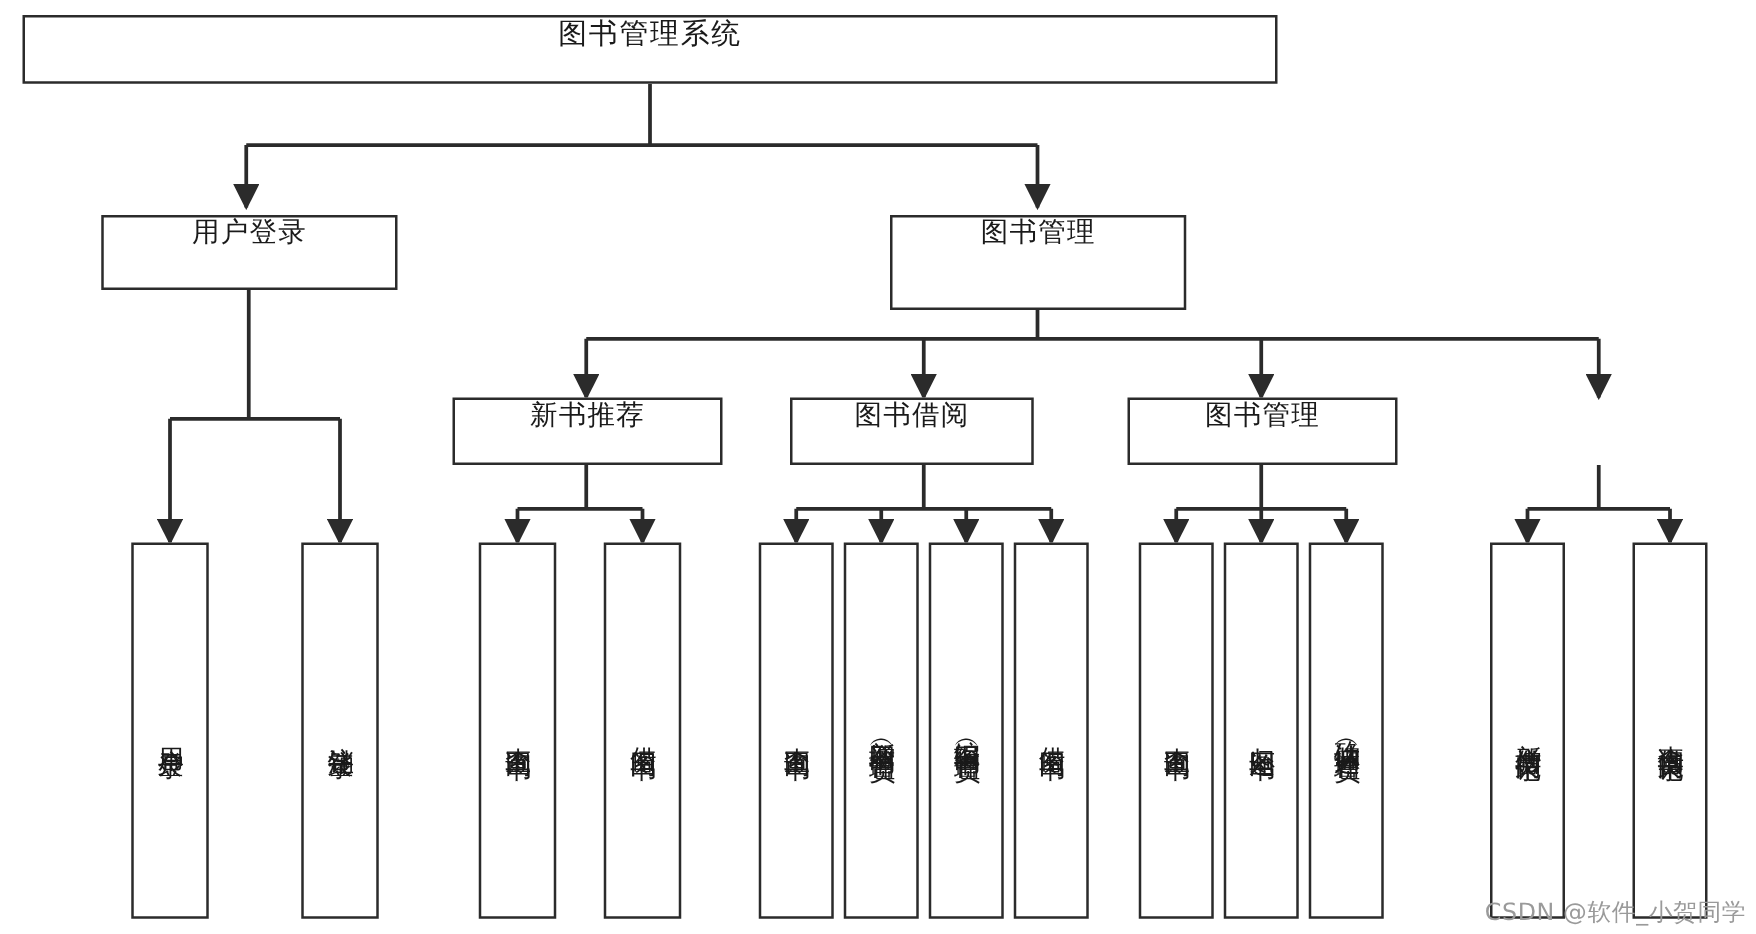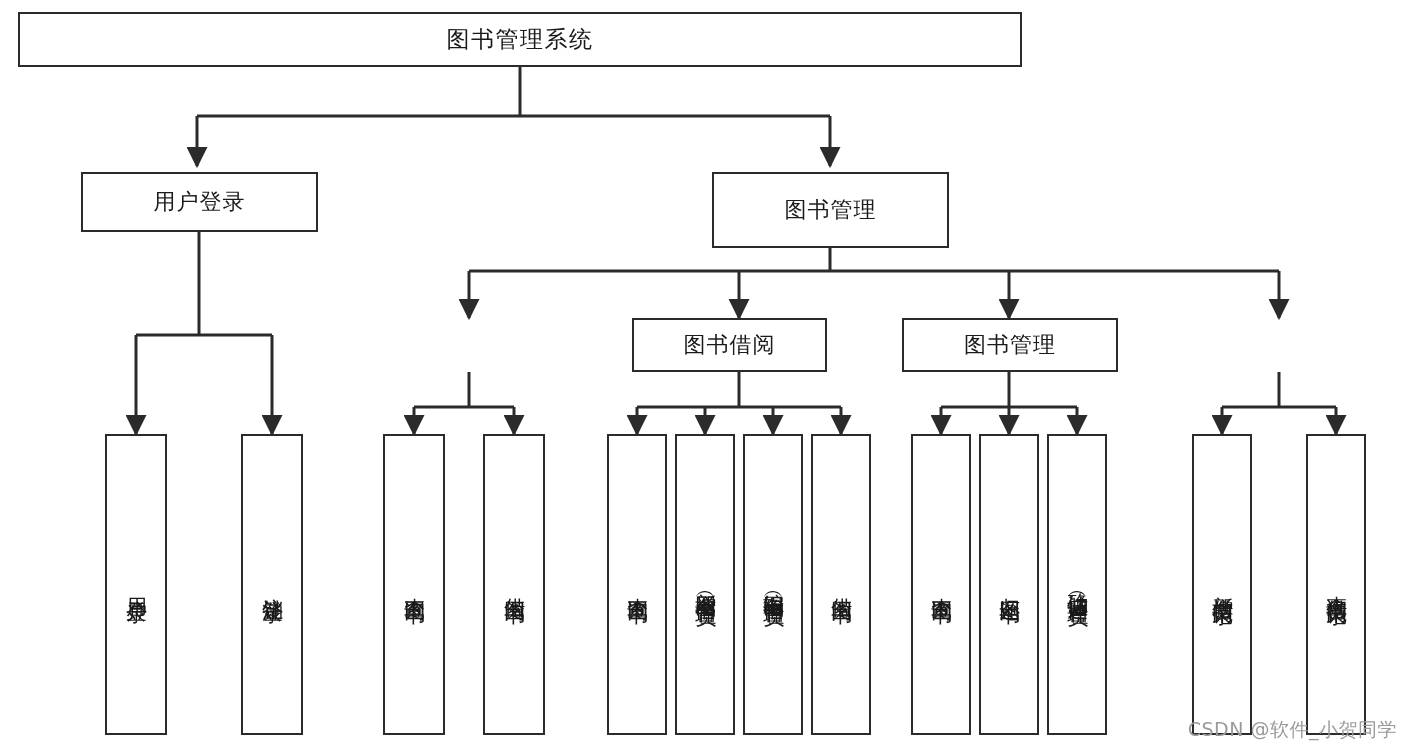--- a/index.html
+++ b/index.html
@@ -25,21 +25,20 @@
     width: 1405px;
     height: 747px;
     pointer-events: none;
   }
   .node {
     position: absolute;
     box-sizing: border-box;
     background: #ffffff;
     border: 2px solid #2b2b2b;
     display: flex;
-    align-items: center;
     justify-content: center;
     color: #1a1a1a;
   }
   .node-h {
     font-size: 22px;
     letter-spacing: 1px;
     line-height: 1.2;
     white-space: nowrap;
   }
   .node-root {
@@ -135,20 +134,23 @@
   </div>
 
   <div class="node node-h" style="left:81px; top:172px; width:237px; height:60px;">
     <span>用户登录</span>
   </div>
 
   <div class="node node-h" style="left:712px; top:172px; width:237px; height:76px;">
     <span>图书管理</span>
   </div>
 
+  <div class="node node-h" style="left:362px; top:318px; width:216px; height:54px;">
+    <span>新书推荐</span>
+  </div>
 
   <div class="node node-h" style="left:632px; top:318px; width:195px; height:54px;">
     <span>图书借阅</span>
   </div>
 
   <div class="node node-h" style="left:902px; top:318px; width:216px; height:54px;">
     <span>图书管理</span>
   </div>
 
 

